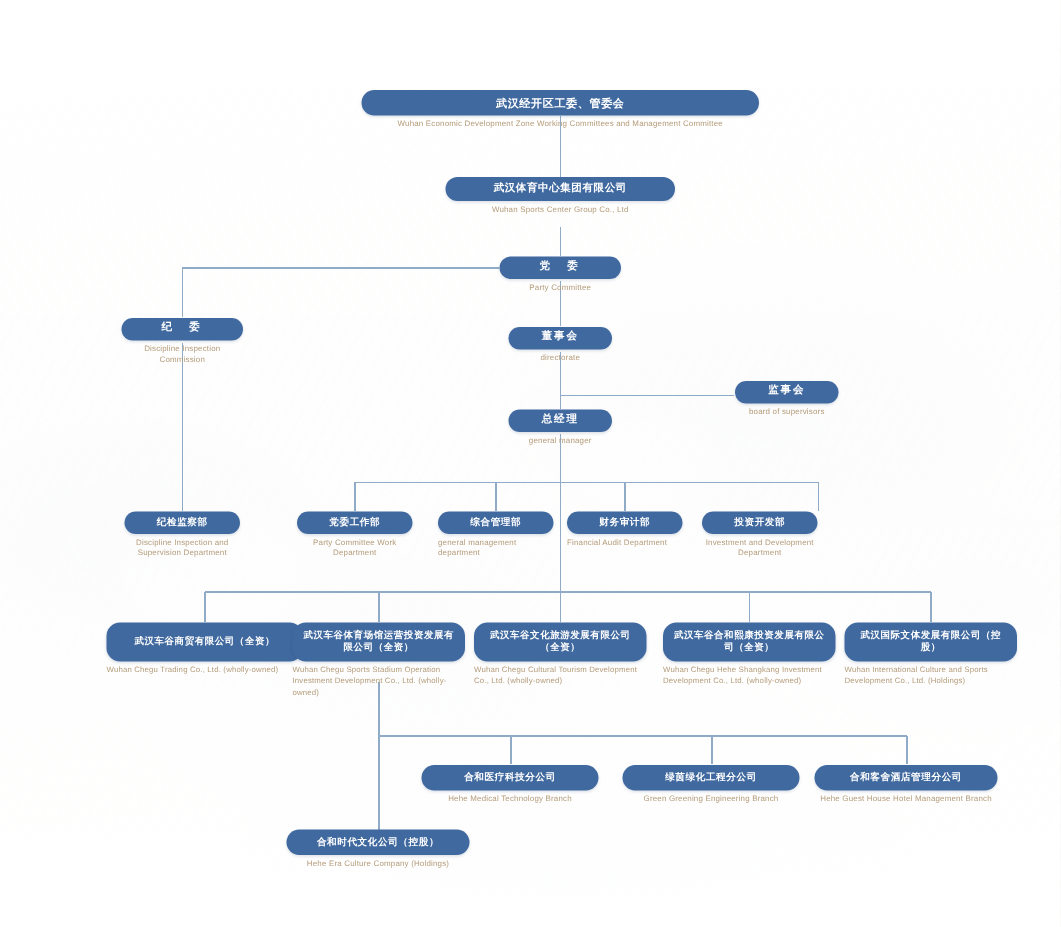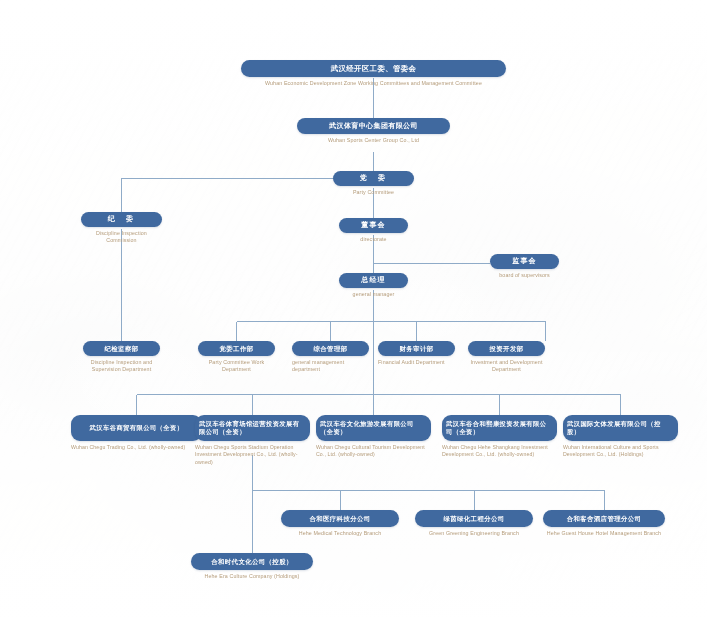--- a/index.html
+++ b/index.html
@@ -59,21 +59,21 @@
   
   .node {
     position: absolute;
     box-sizing: border-box;
     z-index: 3;
   }
   .pill {
     background: #40699f;
     color: #ffffff;
     border-radius: 11px;
-    text-align: left;
+    text-align: center;
     display: flex;
     align-items: center;
     justify-content: center;
     box-sizing: border-box;
     font-weight: bold;
     letter-spacing: 0.4px;
     line-height: 1.25;
     padding: 0 4px;
     box-shadow: 0 1px 2px rgba(40,70,110,0.16);
   }

